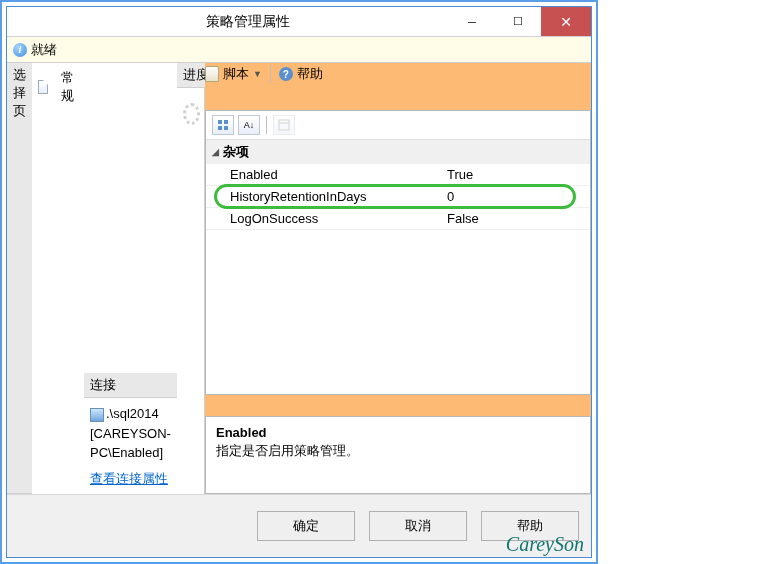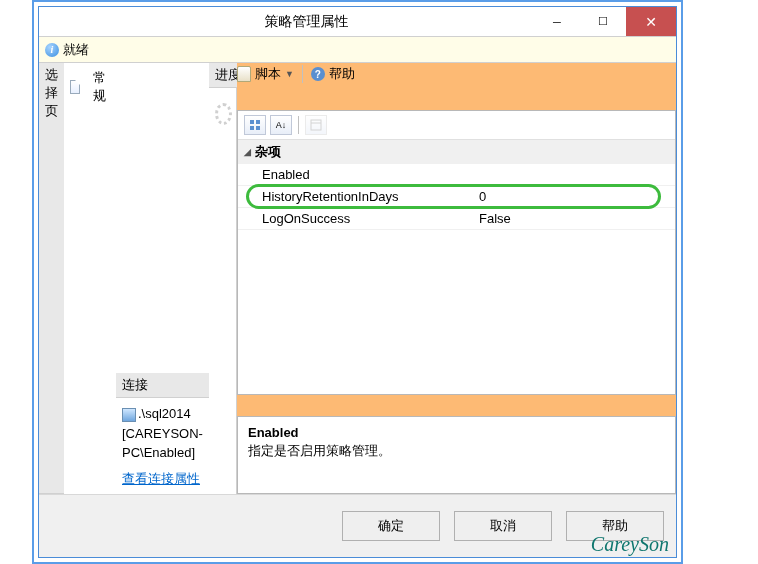--- a/index.html
+++ b/index.html
@@ -1,17 +1,17 @@
 <!DOCTYPE html>
 <html><head>
 <meta charset="utf-8">
 <style>
 * { box-sizing: border-box; margin: 0; padding: 0; font-family: "Microsoft YaHei", "Segoe UI", sans-serif; font-size: 13px; }
 body { background: #fff; }
-.outer { border: 2px solid #5a9de8; width: 651px; height: 564px; position: relative; background: #fff; margin-left: 32px; }
+.outer { border: 2px solid #5a9de8; width: 598px; height: 564px; position: relative; background: #fff; }
 .window { position: absolute; left: 4px; top: 4px; right: 4px; bottom: 4px; border: 1px solid #4a8cd8; display: flex; flex-direction: column; background: #f0f0f0; }
 .titlebar { height: 30px; background: #fff; display: flex; align-items: center; border-bottom: 1px solid #d0d0d0; }
 .titlebar-spacer-left { width: 40px; }
 .titlebar-title { flex: 1; text-align: center; font-size: 14px; }
 .titlebar-controls { display: flex; height: 100%; }
 .tc-btn { width: 46px; height: 100%; display: flex; align-items: center; justify-content: center; font-family: "Segoe UI Symbol", sans-serif; font-size: 11px; }
 .tc-close { background: #c75050; color: #fff; width: 50px; font-size: 14px; }
 .statusbar { height: 26px; background: #fffde8; border-bottom: 1px solid #d0d0d0; display: flex; align-items: center; padding: 0 6px; gap: 4px; }
 .info-icon { width: 14px; height: 14px; border-radius: 50%; background: radial-gradient(circle at 35% 30%, #a7d4ff, #3b8fe0); color: #fff; font-size: 10px; font-weight: bold; display: flex; align-items: center; justify-content: center; font-family: Georgia, serif; font-style: italic; }
 .body-area { flex: 1; display: flex; background: #f0f0f0; }
@@ -136,20 +136,21 @@
                 </svg>
           </div>
         </div>
         <div class="prop-grid">
           <div class="cat-head">
             <span class="cat-tri">◢</span>
             <span>杂项</span>
           </div>
           <div class="prop-row">
             <div class="prop-key">Enabled</div>
+            <div class="prop-val">True</div>
           </div>
           <div class="prop-row">
             <div class="prop-key">HistoryRetentionInDays</div>
             <div class="prop-val">0</div>
             <div class="highlight"></div>
           </div>
           <div class="prop-row">
             <div class="prop-key">LogOnSuccess</div>
             <div class="prop-val">False</div>
           </div>

